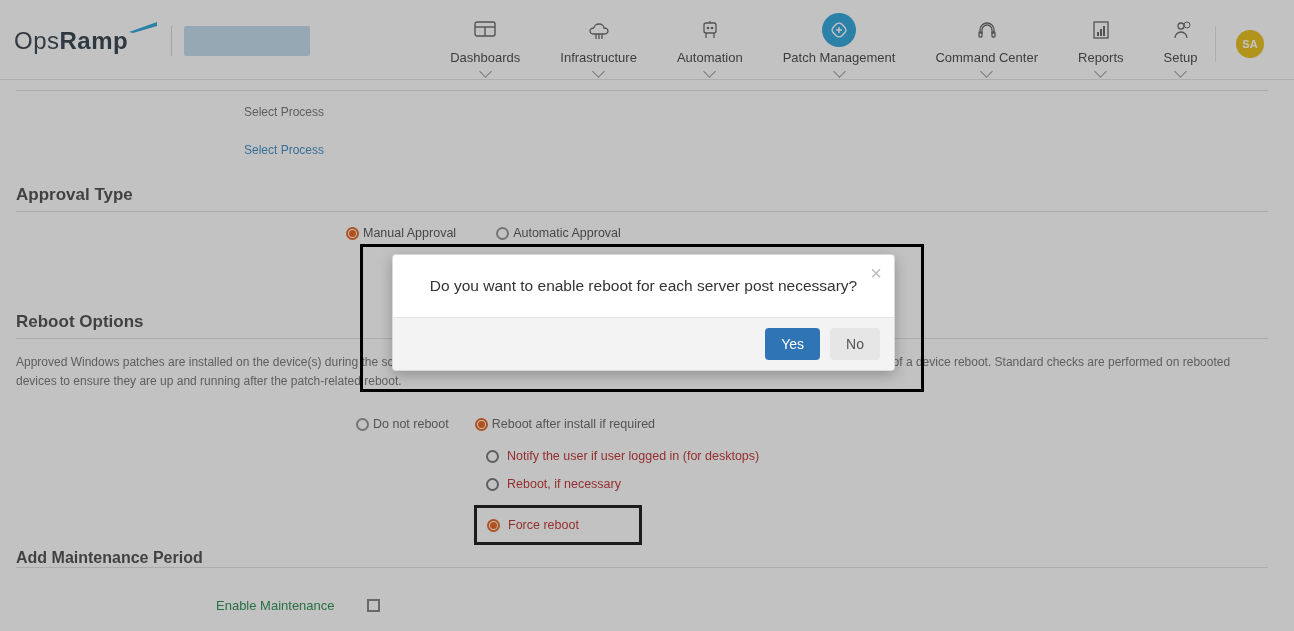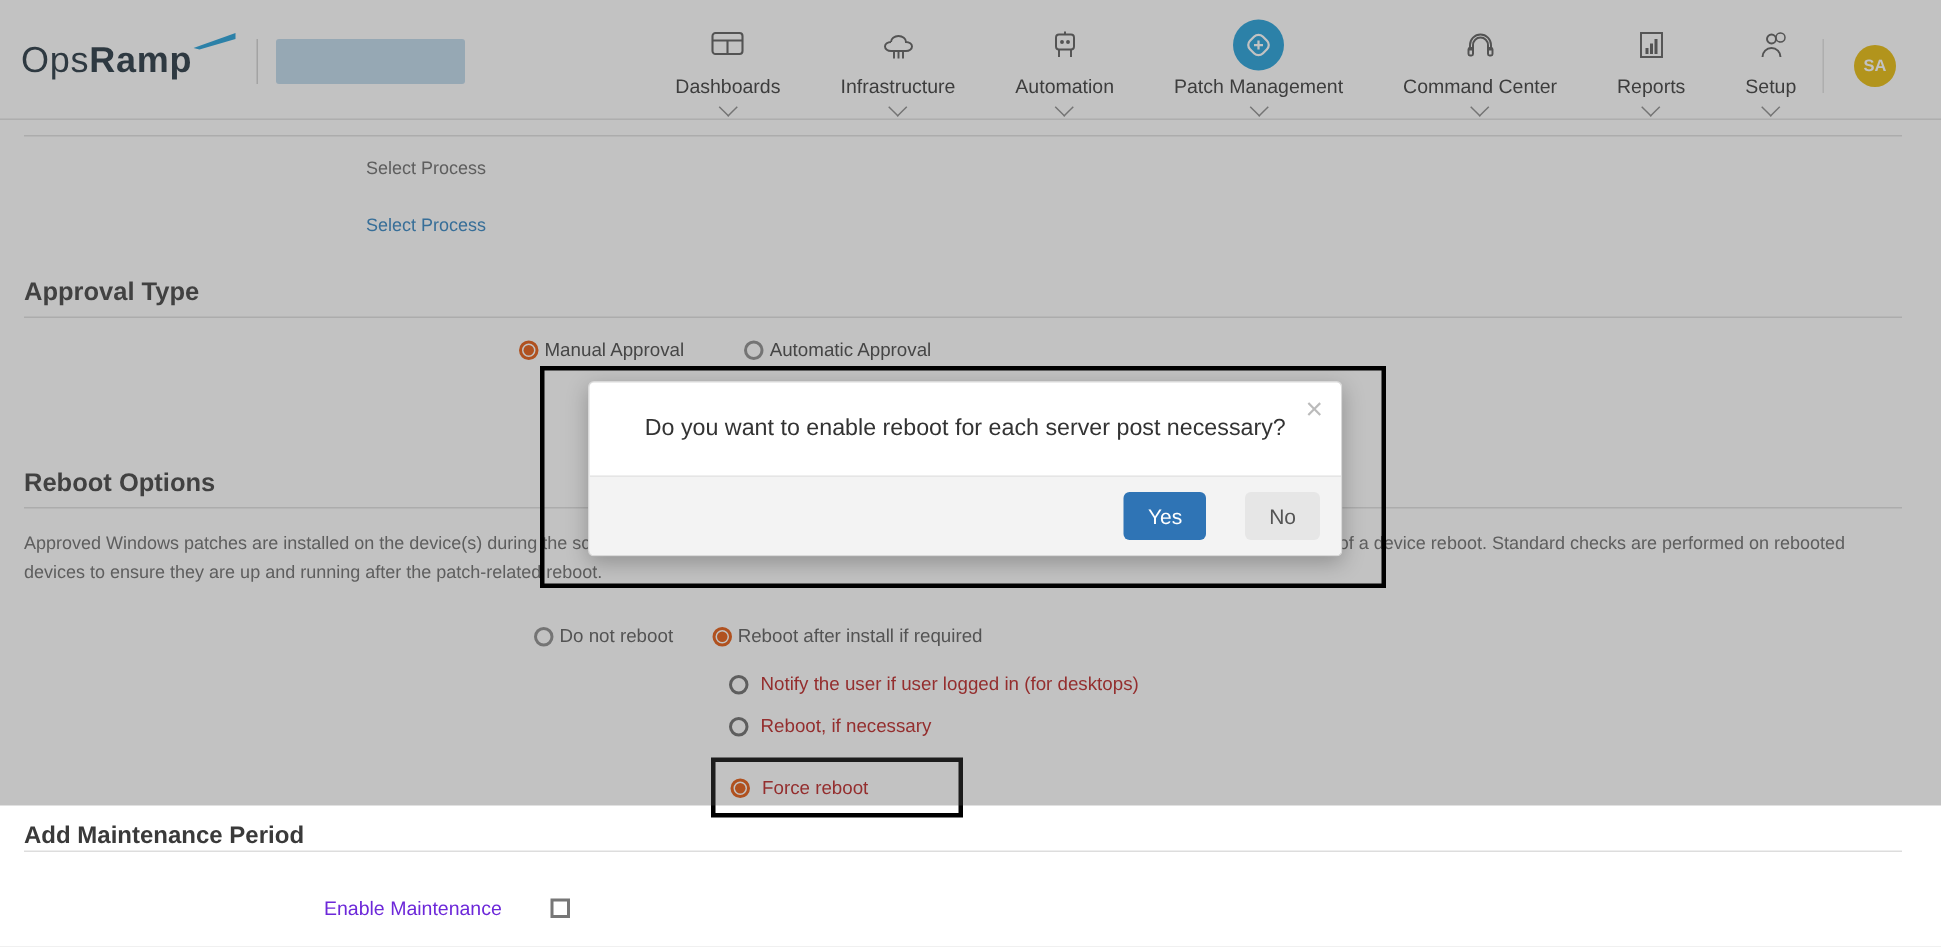--- a/index.html
+++ b/index.html
@@ -1,17 +1,17 @@
 <!DOCTYPE html>
 <html><head>
 <meta charset="utf-8">
 <style>
   * { box-sizing: border-box; margin: 0; padding: 0; }
   html, body { width: 1294px; height: 631px; font-family: "Segoe UI", Arial, sans-serif; font-size: 13px; color: #333; background: #fff; overflow: hidden; }
-  .page { position: relative; width: 1294px; height: 537px; }
+  .page { position: relative; width: 1294px; height: 631px; }
   
   .topnav { position: absolute; left: 0; top: 2px; width: 100%; height: 78px; border-bottom: 1px solid #e0e0e0; display: flex; align-items: center; }
   .logo { display: flex; align-items: center; margin-left: 14px; }
   .logo-text { font-size: 24px; font-weight: 400; color: #1d2d3a; letter-spacing: 0.5px; }
   .logo-text .bold { font-weight: 600; }
   .logo-swoosh { width: 30px; height: 14px; margin-left: 1px; margin-top: -28px; }
   .logo-sep { width: 1px; height: 30px; background: #d0d0d0; margin: 0 12px; }
   .tenant-box { width: 126px; height: 30px; background: #bcd7ea; border-radius: 2px; }
   .nav-items { display: flex; gap: 0; margin-left: 120px; align-items: flex-start; }
   .nav-item { display: flex; flex-direction: column; align-items: center; justify-content: flex-start; padding: 10px 20px 0 20px; cursor: pointer; color: #444; position: relative; }
@@ -36,32 +36,32 @@
   .radio-dot.sel::after { content:""; width:7px; height:7px; background:#e35205; border-radius:50%; }
   .reboot-desc { font-size: 12px; color: #666; line-height: 1.6; margin-bottom: 26px; }
   .reboot-row1 { display:flex; gap:26px; margin-left: 340px; font-size:12.5px; color:#555; margin-bottom: 18px;}
   .sub-opts { margin-left: 470px; display:flex; flex-direction:column; gap: 14px; font-size:12.5px; color:#b91c1c;}
   .sub-opt { display:flex; align-items:center; gap:8px; }
   .sub-radio { width:13px; height:13px; border:2px solid #666; border-radius:50%; display:inline-flex; align-items:center; justify-content:center; }
   .sub-radio.sel { border-color:#e35205; }
   .sub-radio.sel::after { content:""; width:7px; height:7px; background:#e35205; border-radius:50%; }
   .force-box { border: 3px solid #000; padding: 10px 60px 10px 10px; width: max-content; margin-left: -12px; }
   .maint-title { font-size: 16px; font-weight:600; color:#3a3a3a; margin-top: 4px; }
-  .maint-row { display:flex; align-items:center; margin-left: 200px; margin-top: 30px; gap: 32px; font-size:13px; color:#6d28d9;}
+  .maint-row { display:flex; align-items:center; margin-left: 200px; margin-top: 30px; gap: 32px; font-size:13px; color:#15803d;}
   .chk { width:13px; height:13px; border:2px solid #777; }
   .bottom-box { margin-top: 28px; margin-left: 64px; width: 1120px; height: 6px; border:1px solid #ccc; border-bottom:none; }
 
   
   .overlay { position:absolute; inset:0; background: rgba(80,80,80,0.35); }
   
   .modal-frame { position:absolute; left:360px; top:244px; width:564px; height:148px; border:3px solid #000; }
   
   .modal { position:absolute; left:392px; top:254px; width:503px; background:#fff; border:1px solid rgba(0,0,0,0.15); border-radius:4px; box-shadow: 0 4px 14px rgba(0,0,0,0.25); overflow:hidden; }
   .modal-body { padding: 22px 26px; font-size: 15.5px; color:#333; text-align:center; }
-  .modal-foot { background:#f3f3f3; border-top:1px solid #e5e5e5; padding: 10px 14px; display:flex; justify-content:flex-end; gap:26px; }
+  .modal-foot { background:#f3f3f3; border-top:1px solid #e5e5e5; padding: 10px 14px; display:flex; justify-content:flex-end; gap:10px; }
   .btn { border:none; border-radius:4px; padding: 8px 16px; font-size:14px; cursor:pointer; }
   .btn-yes { background:#2f74b5; color:#fff; }
   .btn-no { background:#e6e6e6; color:#555; }
   .modal-close { position:absolute; right:12px; top:8px; font-size:20px; color:#bbb; cursor:pointer; line-height:1; }
 </style>
 </head>
 <body>
 
 <div class="page">
 

